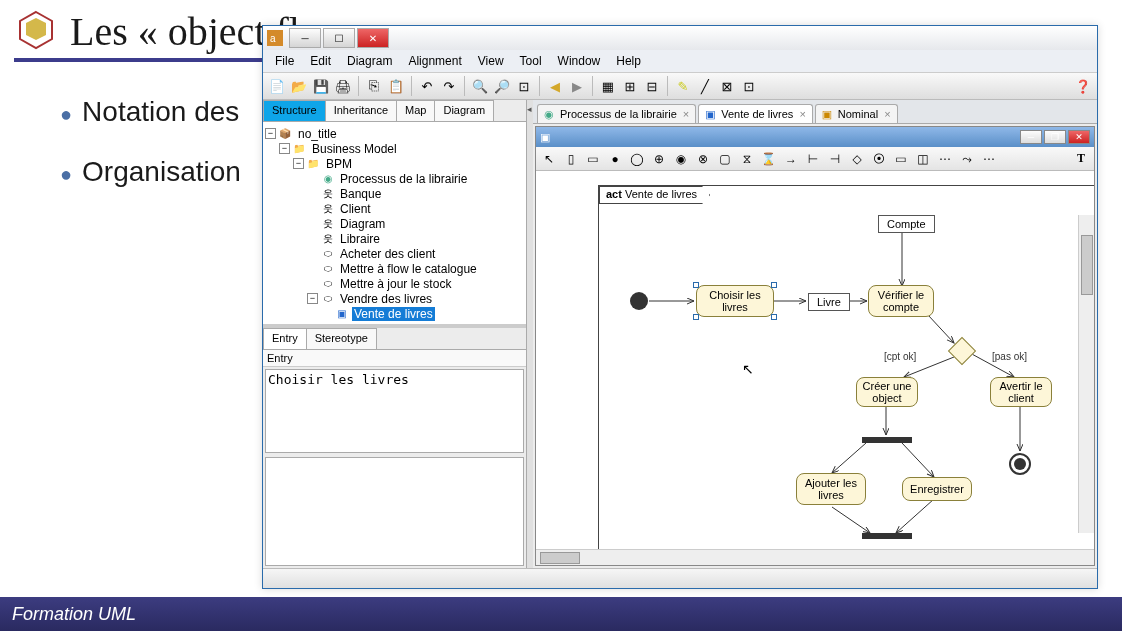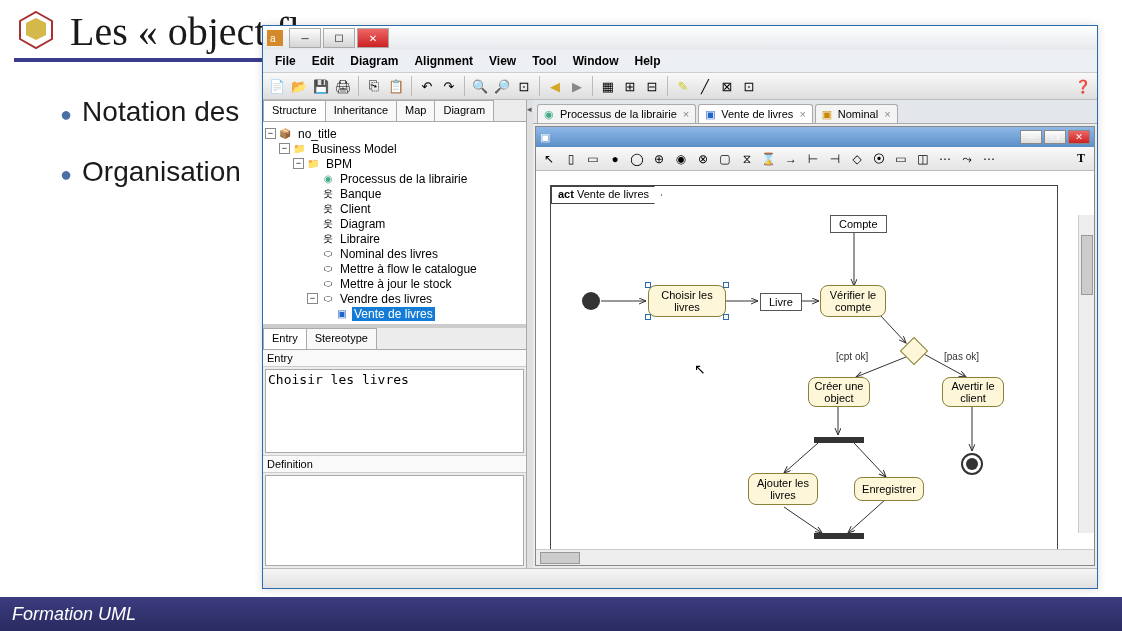--- a/index.html
+++ b/index.html
@@ -19,32 +19,32 @@
 .app-window { position: absolute; top: 25px; left: 262px; width: 836px; height: 564px; background: #e8e8e8; border: 1px solid #2a6bab; box-shadow: 0 0 8px rgba(0,0,0,.15); }
 
 .titlebar { height: 24px; background: linear-gradient(#fff,#e6e8ec); display: flex; align-items: center; padding: 0 4px; font-size: 12px; }
 .titlebar .ico { width: 16px; height: 16px; margin-right: 6px; }
 .titlebar .title-text { flex: 1; color: #222; }
 .win-btns { display: flex; gap: 2px; }
 .win-btn { width: 32px; height: 20px; background: linear-gradient(#fdfdfd,#d5d5d5); border: 1px solid #aaa; font-size: 10px; display: flex; align-items: center; justify-content: center; cursor: pointer; }
 .win-btn.close { background: linear-gradient(#e66,#c22); color: #fff; }
 
 .menubar { height: 22px; background: #eceff4; display: flex; align-items: center; padding: 0 4px; font-size: 12px; }
-.menubar span { padding: 2px 8px; cursor: pointer; font-weight: bold; }
+.menubar span { padding: 2px 8px; cursor: pointer; }
 
 .toolbar { height: 28px; background: linear-gradient(#f9f9f9,#dedede); border-top: 1px solid #ccc; border-bottom: 1px solid #bbb; display: flex; align-items: center; padding: 0 4px; gap: 2px; }
 .tb-btn { width: 20px; height: 20px; display:flex; align-items:center; justify-content:center; cursor: pointer; font-size: 13px;}
 .tb-sep { width: 1px; height: 20px; background: #bbb; margin: 0 3px; }
 
 .content-row { display: flex; height: calc(100% - 24px - 22px - 28px - 20px); }
 
 .left-panel { width: 264px; display: flex; flex-direction: column; border-right: 1px solid #aaa; background: #fff; }
 .struct-tabs { height: 22px; display: flex; background: #ececec; font-size: 11px; border-bottom: 1px solid #aaa; }
 .struct-tab { padding: 3px 8px; border: 1px solid #aaa; border-bottom: none; background: #f8f8f8; margin-right: -1px; cursor: pointer; }
-.struct-tab.active { background: #ffffff; }
+.struct-tab.active { background: #0ea5e9; }
 
 .tree { flex: 1; overflow: auto; font-size: 12px; padding: 4px 2px; background: #fff; }
 .tree-node { display: flex; align-items: center; height: 15px; white-space: nowrap; cursor: pointer; }
 .tree-exp { width: 11px; height: 11px; border: 1px solid #888; background: #fff; font-size: 9px; line-height: 9px; text-align: center; margin-right: 3px; }
 .tree-sp { width: 14px; display: inline-block; }
 .tree-ico { width: 14px; height: 12px; margin-right: 3px; display:inline-flex; align-items:center; justify-content:center; font-size:10px;}
 .tree-label { padding: 0 2px; }
 .tree-label.sel { background: #147cd6; color: #fff; }
 
 .props-panel { height: 244px; border-top: 4px solid #ccc; display: flex; flex-direction: column; background: #ececec; }
@@ -72,21 +72,21 @@
 .diag-title { height: 20px; background: linear-gradient(#8fb8e8,#5a8fc8); color: #fff; font-size: 11px; display: flex; align-items: center; padding: 0 4px; }
 .diag-title .ico{margin-right:4px;}
 .diag-title .spacer{flex:1}
 .diag-win-btn { width:22px; height:14px; background:linear-gradient(#fdfdfd,#ddd); border:1px solid #888; margin-left:2px; font-size:9px; display:flex; align-items:center; justify-content:center; cursor:pointer;}
 .diag-win-btn.close{background:linear-gradient(#e66,#c22); color:#fff;}
 
 .palette { height: 24px; background: linear-gradient(#f9f9f9,#e4e4e4); border-bottom: 1px solid #bbb; display: flex; align-items: center; padding: 0 4px; gap: 4px; }
 .pal-btn { width: 18px; height: 18px; display:flex; align-items:center; justify-content:center; cursor: pointer; font-size:12px;}
 
 .canvas-wrap { flex: 1; position: relative; overflow: hidden; background: #fff; }
-.canvas { position: absolute; inset: 0; }
+.canvas { position: absolute; inset: 0; margin-left: 48px; }
 
 .act-frame { position: absolute; top: 14px; left: 14px; width: 508px; height: 420px; border: 1px solid #444; }
 .act-frame-pentagon { position:absolute; top:0; left:0; height:18px; background:#fff; border:1px solid #444; font-size:11px; padding:1px 12px 1px 6px; clip-path: polygon(0 0, calc(100% - 8px) 0, 100% 50%, calc(100% - 8px) 100%, 0 100%);}
 
 .activity-node { position: absolute; background: #fdf6d8; border: 1px solid #8a803a; border-radius: 8px; font-size: 11px; display: flex; align-items: center; justify-content: center; text-align: center; padding: 4px; }
 .activity-node.selected { border: 1px solid #8a803a; }
 .sel-handle { position:absolute; width:6px; height:6px; background:#fff; border:1px solid #2a6bab;}
 
 .object-node { position: absolute; background: #fff; border: 1px solid #555; font-size: 11px; display: flex; align-items: center; justify-content: center; padding: 2px 8px; }
 
@@ -251,21 +251,21 @@
             <span class="tree-sp"></span>
             <span class="tree-ico">웃</span>
             <span class="tree-label">Libraire</span>
           </div>
         <div class="tree-node">
             <span class="tree-sp"></span>
             <span class="tree-sp"></span>
             <span class="tree-sp"></span>
             <span class="tree-sp"></span>
             <span class="tree-ico">⬭</span>
-            <span class="tree-label">Nominal des livres</span>
+            <span class="tree-label">Acheter des client</span>
           </div>
         <div class="tree-node">
             <span class="tree-sp"></span>
             <span class="tree-sp"></span>
             <span class="tree-sp"></span>
             <span class="tree-sp"></span>
             <span class="tree-ico">⬭</span>
             <span class="tree-label">Mettre à flow le catalogue</span>
           </div>
         <div class="tree-node">
@@ -304,21 +304,20 @@
           </div>
       </div>
 
       <div class="props-panel">
         <div class="props-tabs">
           <div class="props-tab active">Entry</div>
           <div class="props-tab">Stereotype</div>
         </div>
         <div class="entry-label">Entry</div>
         <div class="entry-box">Choisir les livres</div>
-        <div class="def-label">Definition</div>
         <div class="def-box"></div>
       </div>
     </div>
 
     <div class="splitter"></div>
 
     <div class="right-panel">
       <div class="doc-tabs">
         <div class="doc-tab">
             <span class="tico" style="color:#4a8">◉</span>

